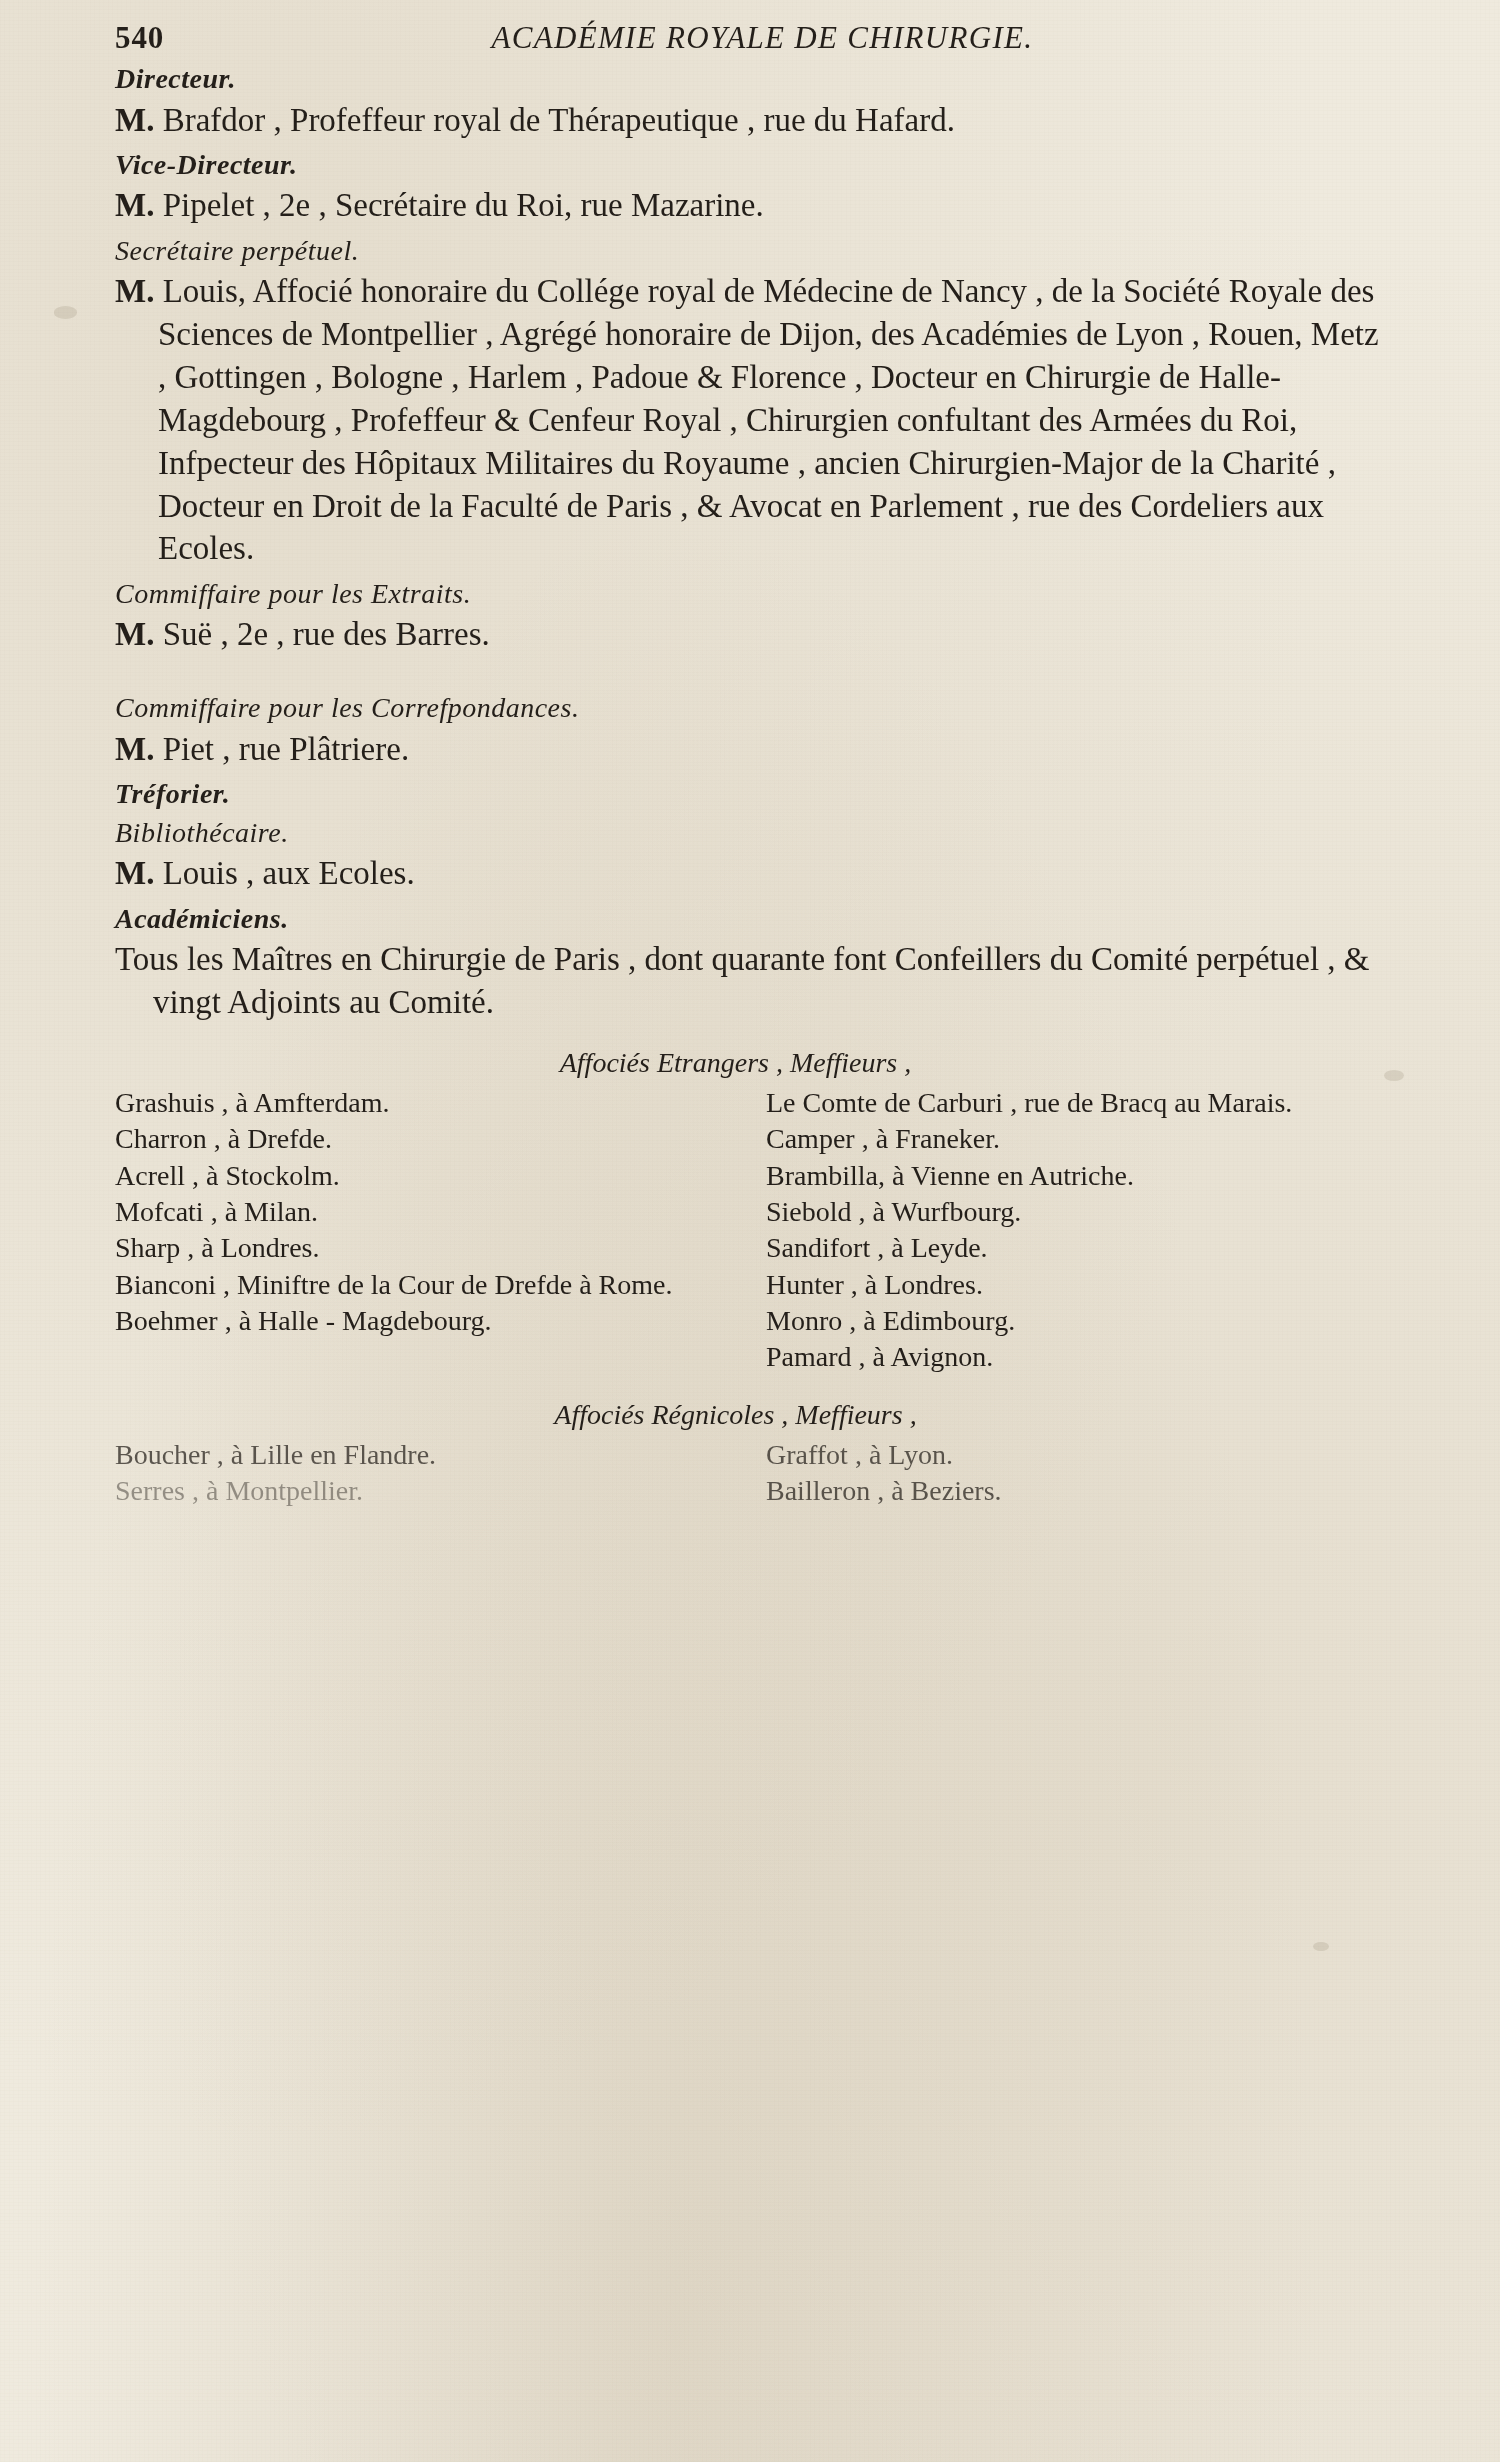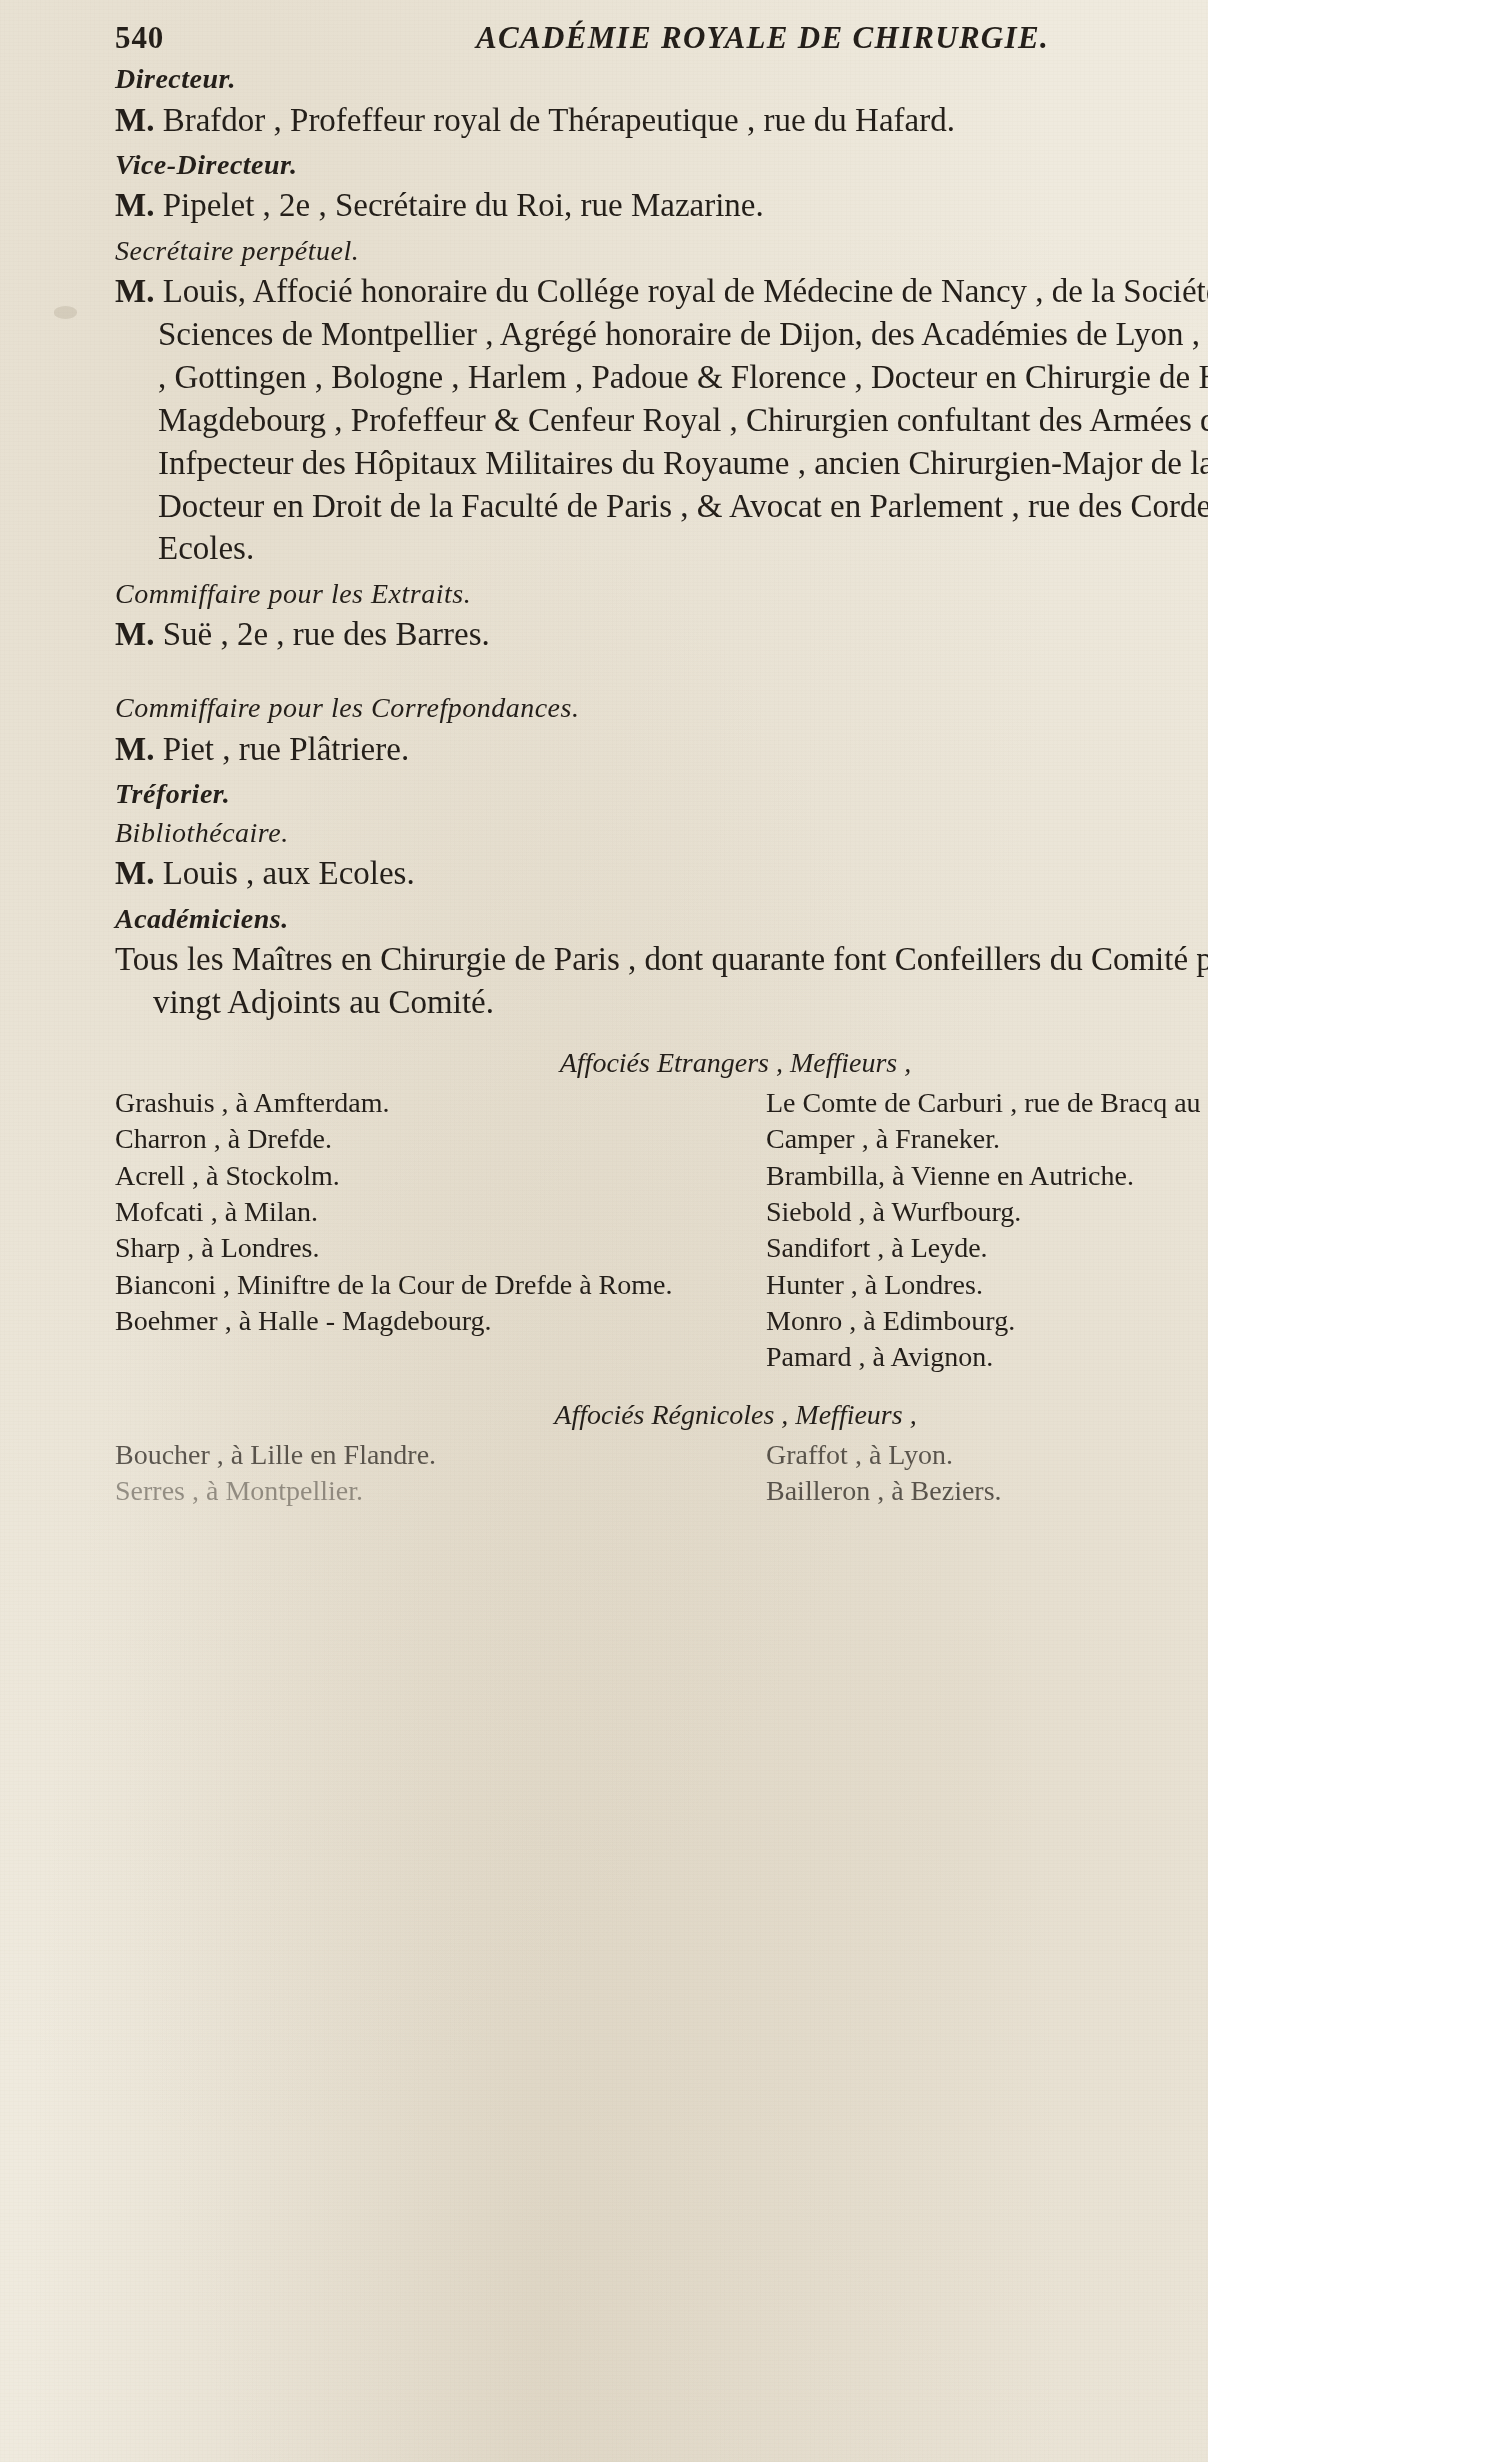--- a/index.html
+++ b/index.html
@@ -5,21 +5,21 @@
   html, body {
     margin: 0;
     padding: 0;
     background: #ffffff;
   }
   body {
     font-family: "Liberation Serif", serif;
   }
   .page {
     position: relative;
-    width: 1208px;
+    width: 1500px;
     height: 2462px;
     background: #efeade;
     background-image:
       radial-gradient(ellipse at 20% 15%, rgba(200,186,160,0.28), rgba(0,0,0,0) 60%),
       radial-gradient(ellipse at 80% 70%, rgba(198,184,158,0.25), rgba(0,0,0,0) 62%),
       radial-gradient(ellipse at 45% 95%, rgba(190,176,150,0.3), rgba(0,0,0,0) 55%);
     overflow: hidden;
     color: #241f1a;
   }
   .paper-grain {
@@ -47,21 +47,21 @@
     width: 99px;
     font-family: "Liberation Serif", serif;
     font-weight: bold;
     font-size: 31px;
     letter-spacing: 0.9px;
   }
   .running-title {
     flex: 1;
     text-align: center;
     font-style: italic;
-    font-weight: bold;
+    font-weight: normal;
     font-size: 31px;
     letter-spacing: 1.3px;
     padding-right: 81px;
     text-transform: uppercase;
     font-variant: small-caps;
   }
   .section-head {
     text-align: left;
     font-style: italic;
     font-weight: bold;

